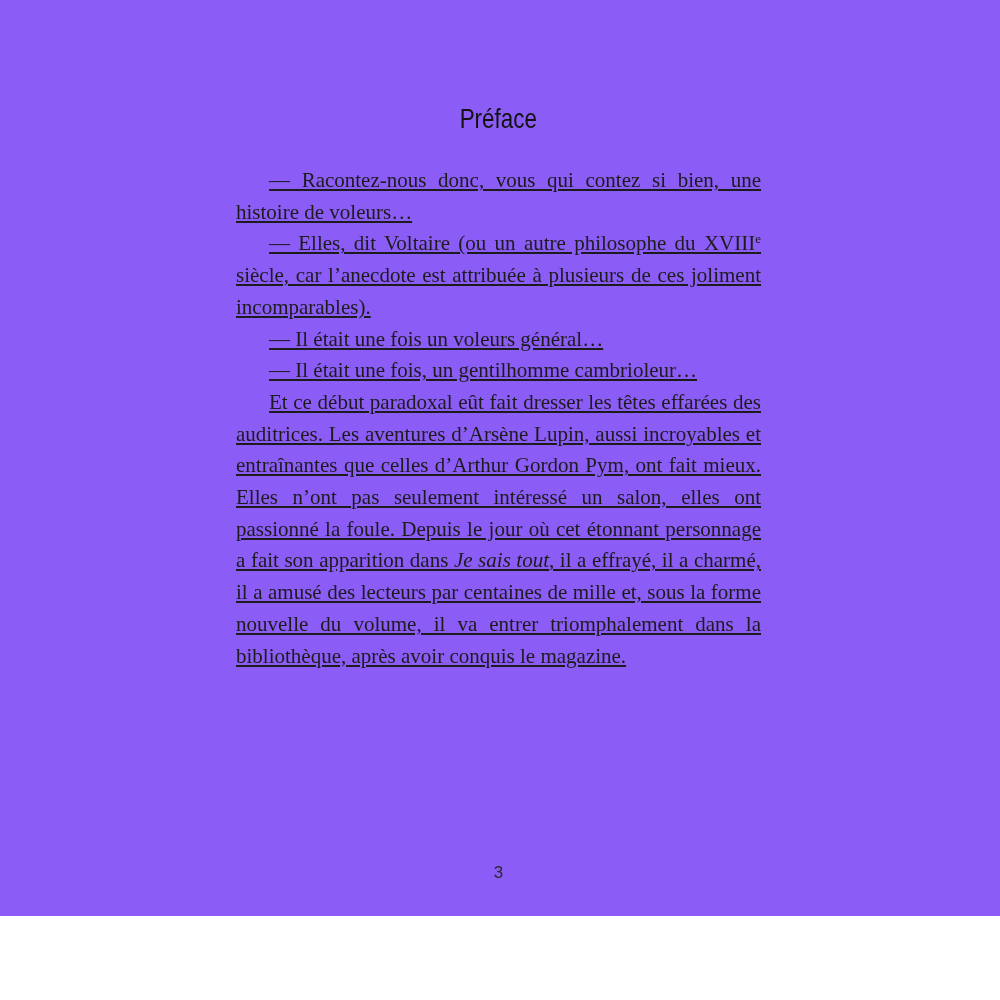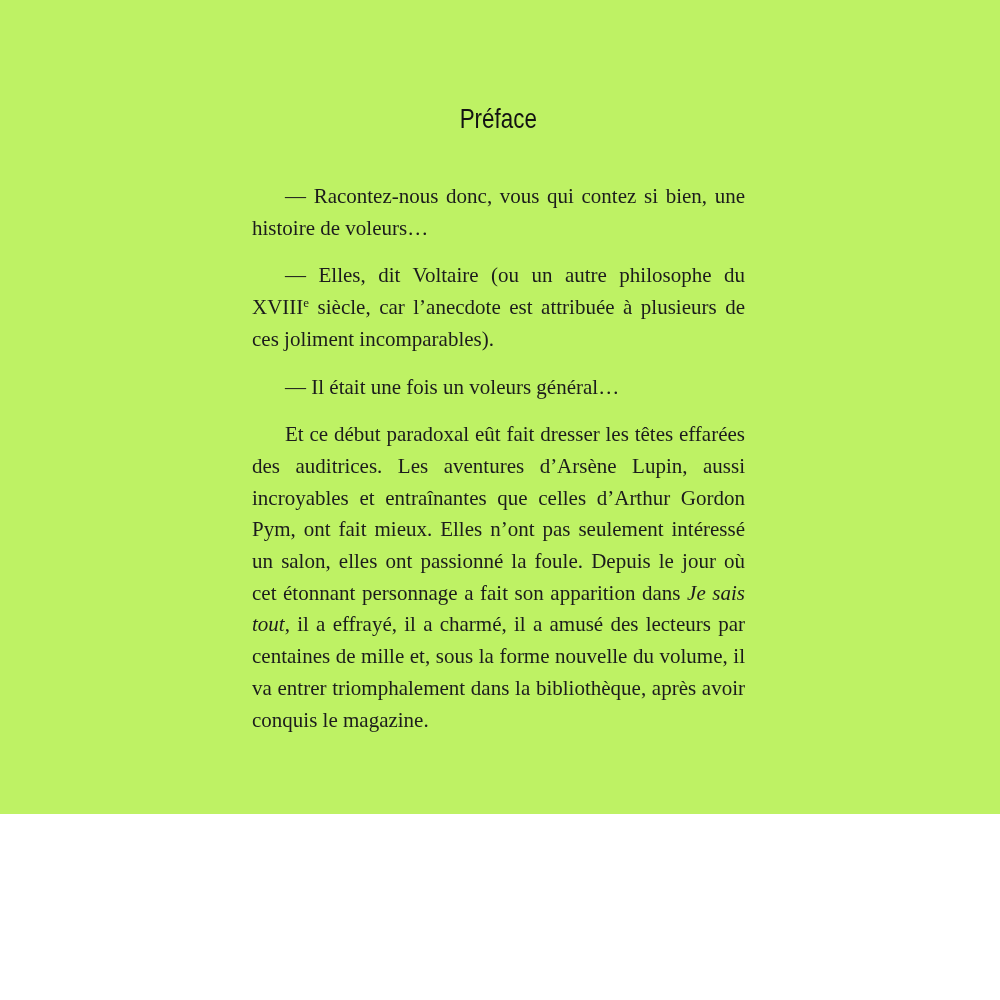--- a/index.html
+++ b/index.html
@@ -3,22 +3,22 @@
 <meta charset="utf-8">
 <style>
   html, body {
     margin: 0;
     padding: 0;
     background: #ffffff;
   }
   .page {
     position: relative;
     width: 1000px;
-    height: 814px;
-    background: #bef264;
+    height: 916px;
+    background: #8b5cf6;
     overflow: hidden;
   }
   .title {
     position: absolute;
     left: 236px;
     top: 103px;
     width: 525px;
     margin: 0;
     text-align: center;
     font-family: "Liberation Sans", "DejaVu Sans", sans-serif;
@@ -36,22 +36,23 @@
     left: 236px;
     top: 165px;
     width: 525px;
     font-family: "Liberation Serif", "DejaVu Serif", serif;
     font-size: 21px;
     line-height: 31.7px;
     color: #1c1c1c;
     text-align: justify;
   }
   .body p {
-    margin: 16px;
+    margin: 0;
     text-indent: 33px;
+    text-decoration: underline;
   }
   .body i {
     font-style: italic;
   }
   .body sup {
     font-size: 13px;
     line-height: 0;
     vertical-align: 7px;
   }
   .folio {
@@ -70,17 +71,18 @@
 
 <div class="page">
   <h1 class="title">
     <span class="title-inner">Préface</span>
   </h1>
 
   <div class="body">
       <p><span>— Racontez-nous donc, vous qui contez si bien, une histoire de voleurs…</span></p>
       <p><span>— Elles, dit Voltaire (ou un autre philosophe du XVIII</span><sup>e</sup><span> siècle, car l’anecdote est attribuée à plusieurs de ces joliment incomparables).</span></p>
       <p><span>— Il était une fois un voleurs général…</span></p>
+      <p><span>— Il était une fois, un gentilhomme cambrioleur…</span></p>
       <p><span>Et ce début paradoxal eût fait dresser les têtes effarées des auditrices. Les aventures d’Arsène Lupin, aussi incroyables et entraînantes que celles d’Arthur Gordon Pym, ont fait mieux. Elles n’ont pas seulement intéressé un salon, elles ont passionné la foule. Depuis le jour où cet étonnant personnage a fait son apparition dans </span><i>Je sais tout</i><span>, il a effrayé, il a charmé, il a amusé des lecteurs par centaines de mille et, sous la forme nouvelle du volume, il va entrer triomphalement dans la bibliothèque, après avoir conquis le magazine.</span></p>
     </div>
 
   <div class="folio">3</div>
 </div>
 
 </body></html>

